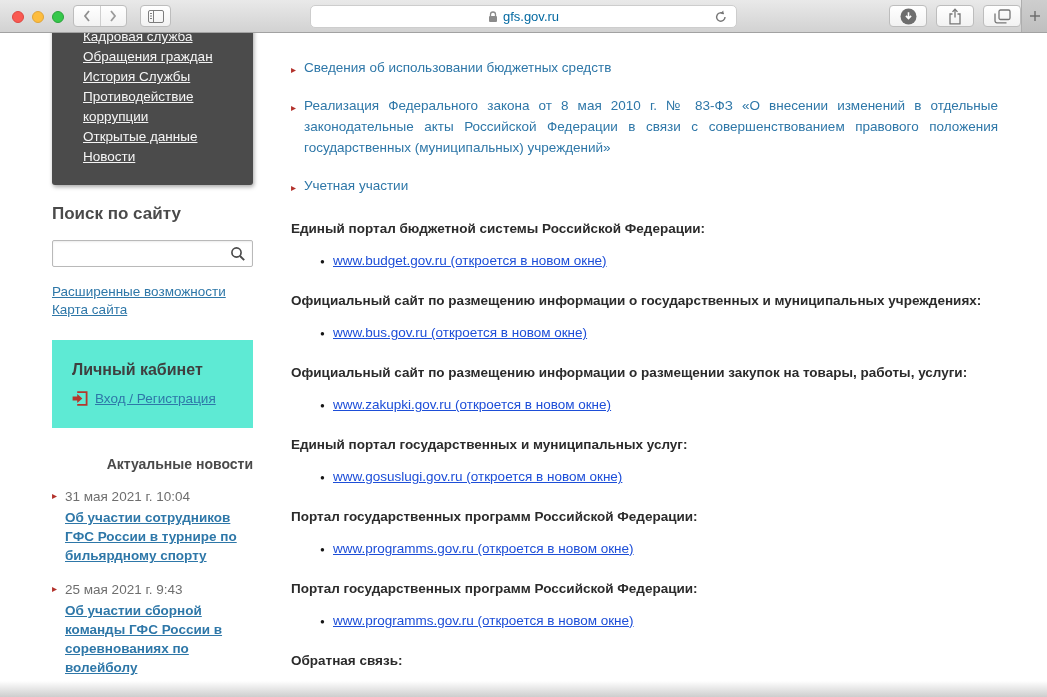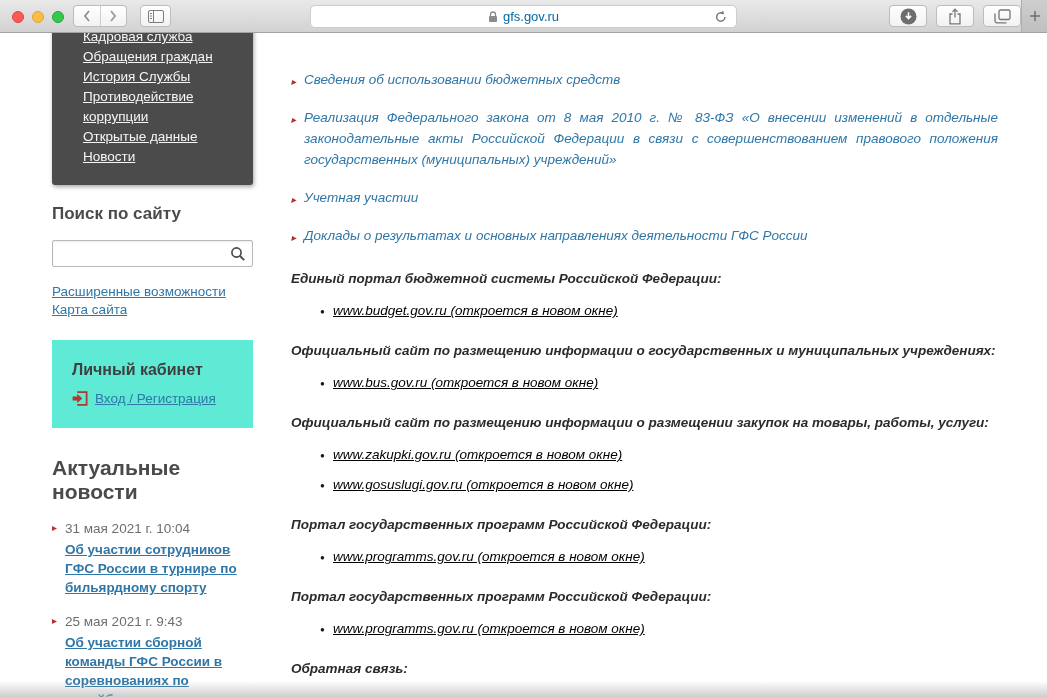--- a/index.html
+++ b/index.html
@@ -27,53 +27,53 @@
   .btn-tabs { left:983px; width:38px; }
   .newtab-strip { position:absolute; right:0; top:0; width:26px; height:32px; background:linear-gradient(#cecece,#bfbfbf); border-left:1px solid #aeaeae; display:flex; align-items:center; justify-content:center; }
 
   
   .page { position:absolute; top:33px; left:0; width:1047px; height:664px; background:#fff; overflow:hidden; }
   .page::after { content:""; position:absolute; left:0; right:0; bottom:0; height:16px;
                  background:linear-gradient(rgba(170,170,170,0), rgba(165,165,165,0.55)); pointer-events:none; }
   a { cursor:pointer; }
 
   .sidebar-col { position:absolute; left:52px; top:0; width:201px; }
-  .main-col { position:absolute; left:291px; top:16px; width:707px; padding-top:20px; font-size:13.5px; color:#2b2b2b;font-style:italic; }
+  .main-col { position:absolute; left:291px; top:4px; width:707px; padding-top:20px; font-size:13.5px; color:#2b2b2b; }
 
   
   .menu { margin-top:-18px; background:#4b4b4b; border-radius:3px; box-shadow:1px 2px 4px rgba(0,0,0,0.35);
           padding:12px 18px 18px 31px; }
   .menu a { display:block; color:#f5f5f5; text-decoration:underline; font-size:13.5px; line-height:20px; }
 
   .search-title { margin-top:19px; font-size:17px; font-weight:bold; color:#4a4a4a; }
   .searchbox { margin-top:16px; position:relative; width:201px; height:27px; background:#fff; border:1px solid #b9b9b9; border-radius:2px; box-shadow:inset 0 1px 2px rgba(0,0,0,0.08); }
   .searchbox input { position:absolute; left:6px; top:1px; width:165px; height:23px; border:none; outline:none; font-size:13px; background:transparent; }
   .searchbox .mag { position:absolute; right:6px; top:5px; }
   .search-links { margin-top:16px; }
   .search-links a { display:block; color:#2e77a8; text-decoration:underline; font-size:13.5px; line-height:18px; }
 
   .cabinet { margin-top:21px; background:#5eead4; padding:21px 20px 22px 20px; }
   .cabinet-title { font-size:16px; font-weight:bold; color:#3f3f3f; }
   .cabinet-login { margin-top:12px; display:flex; align-items:flex-end; gap:7px; }
   .cabinet-login a { color:#2e77a8; text-decoration:underline; font-size:13.5px; }
 
-  .news-title { margin-top:28px; font-size:21px; font-weight:bold; color:#4a4a4a; }
+  .news-title { margin-top:28px; font-size:14px; font-weight:bold; color:#4a4a4a;text-align:right; }
   .news-item { position:relative; margin-top:17px; padding-left:13px; }
   .news-item::before { content:"\25B8"; position:absolute; left:0; top:1px; font-size:10px; color:#b3312b; }
   .news-date { font-size:13.5px; color:#6e6e6e; }
   .news-item a { display:inline-block; margin-top:4px; font-size:13.5px; font-weight:bold; color:#2e77a8; text-decoration:underline; line-height:19px; }
 
   
   .doc-item { position:relative; padding-left:13px; margin-bottom:17px; text-align:justify; line-height:21px; }
   .doc-item::before { content:"\25B8"; position:absolute; left:0; top:2px; font-size:10px; color:#b3312b; }
   .doc-item a { color:#2e77a8; text-decoration:none; }
   .portal-heading { font-weight:bold; color:#2b2b2b; margin-top:24px; line-height:18px; }
   .url-item { position:relative; margin:15px 0 15px 29px; padding-left:13px; }
   .url-item::before { content:"\25CF"; position:absolute; left:0; top:4px; font-size:8px; color:#161616; }
-  .url-item a { color:#000000; text-decoration:underline; }
+  .url-item a { color:#1d4ed8; text-decoration:underline; }
 </style>
 </head>
 <body>
 
 <div class="window">
 
   <div class="toolbar">
     <div class="traffic">
       <span class="light red"></span>
       <span class="light yellow"></span>
@@ -189,29 +189,29 @@
           <div class="news-item"><div class="news-date">31 мая 2021 г. 10:04</div><a>Об участии сотрудников ГФС России в турнире по бильярдному спорту</a></div>
           <div class="news-item"><div class="news-date">25 мая 2021 г. 9:43</div><a>Об участии сборной команды ГФС России в соревнованиях по волейболу</a></div>
         </div>
     </div>
 
     <div class="main-col">
       <div id="doc-links">
           <div class="doc-item"><a>Сведения об использовании бюджетных средств</a></div>
           <div class="doc-item"><a>Реализация Федерального закона от 8 мая 2010 г. № 83-ФЗ «О внесении изменений в отдельные законодательные акты Российской Федерации в связи с совершенствованием правового положения государственных (муниципальных) учреждений»</a></div>
           <div class="doc-item"><a>Учетная участии</a></div>
-          <div class="doc-item"><a>Доклады о результатах и основных направлениях деятельности ГФС России</a></div>
         </div>
       <div id="portal-sections">
           <div class="portal-heading">Единый портал бюджетной системы Российской Федерации:</div>
           <div class="url-item"><a>www.budget.gov.ru (откроется в новом окне)</a></div>
           <div class="portal-heading">Официальный сайт по размещению информации о государственных и муниципальных учреждениях:</div>
           <div class="url-item"><a>www.bus.gov.ru (откроется в новом окне)</a></div>
           <div class="portal-heading">Официальный сайт по размещению информации о размещении закупок на товары, работы, услуги:</div>
           <div class="url-item"><a>www.zakupki.gov.ru (откроется в новом окне)</a></div>
+          <div class="portal-heading">Единый портал государственных и муниципальных услуг:</div>
           <div class="url-item"><a>www.gosuslugi.gov.ru (откроется в новом окне)</a></div>
           <div class="portal-heading">Портал государственных программ Российской Федерации:</div>
           <div class="url-item"><a>www.programms.gov.ru (откроется в новом окне)</a></div>
           <div class="portal-heading">Портал государственных программ Российской Федерации:</div>
           <div class="url-item"><a>www.programms.gov.ru (откроется в новом окне)</a></div>
           <div class="portal-heading">Обратная связь:</div>
         </div>
 
     </div>
 

